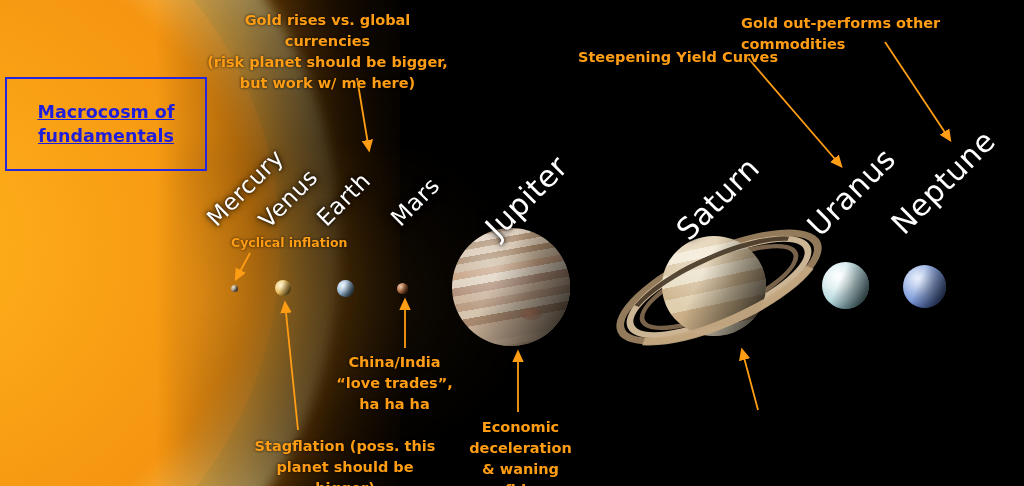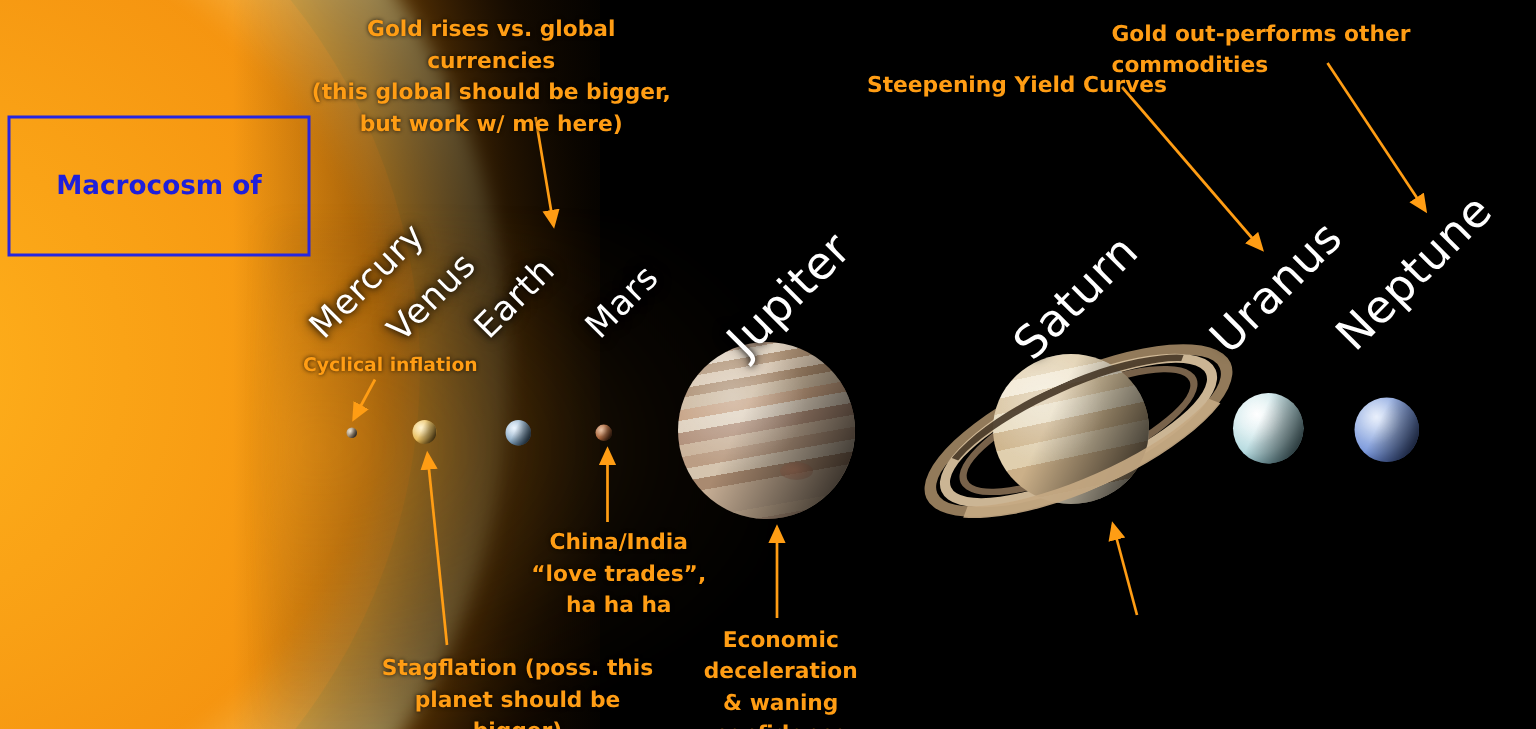--- a/index.html
+++ b/index.html
@@ -123,29 +123,29 @@
   .plabel.small{font-size:23px;}
   .plabel.big{font-size:30px;}
 
   
   #title-box{
     position:absolute;left:5px;top:77px;width:202px;height:94px;
     border:2px solid #2626e0;box-sizing:border-box;
     display:flex;flex-direction:column;align-items:center;justify-content:center;
     color:#1f1fdb;font-weight:bold;font-size:17.5px;line-height:1.38;text-align:center;
   }
-  #title-box span{display:block;}
+  #title-box span{display:block;text-decoration:underline;}
 
   
   .anno{
     position:absolute;color:#ff9d14;font-weight:bold;font-size:14.5px;line-height:1.45;
     text-shadow:0 0 3px rgba(0,0,0,0.8);white-space:pre-line;
   }
   .anno.c{text-align:center;}
-  .anno.small{font-size:12.5px;}
+  .anno.small{font-size:12.5px;margin-left:29px;}
   svg.arrows{position:absolute;left:0;top:0;width:1024px;height:486px;pointer-events:none;}
 </style>
 </head>
 <body>
 
 <div id="stage">
 
   <div class="sun-glow"></div>
   <div class="sun-body">
     
@@ -201,52 +201,53 @@
   <div class="plabel small" style="left:272px;top:207px;transform:rotate(-45deg);">Venus</div>
   <div class="plabel small" style="left:330px;top:205px;transform:rotate(-45deg);">Earth</div>
   <div class="plabel small" style="left:404px;top:205px;transform:rotate(-45deg);">Mars</div>
   <div class="plabel big" style="left:503px;top:210px;transform:rotate(-45deg);">Jupiter</div>
   <div class="plabel big" style="left:694px;top:212px;transform:rotate(-45deg);">Saturn</div>
   <div class="plabel big" style="left:825px;top:208px;transform:rotate(-45deg);">Uranus</div>
   <div class="plabel big" style="left:909px;top:206px;transform:rotate(-45deg);">Neptune</div>
 
   <div id="title-box">
     <span>Macrocosm of</span>
+    <span>fundamentals</span>
   </div>
 
   <svg class="arrows" viewBox="0 0 1024 486">
     <defs>
       <marker id="ah" markerWidth="8" markerHeight="8" refX="5.6" refY="3.2" orient="auto">
         <path d="M0,0 L7,3.2 L0,6.4 z" fill="#ff9d14"></path>
       </marker>
     </defs>
     <line x1="357" y1="78" x2="369" y2="150" stroke="#ff9d14" stroke-width="1.8" marker-end="url(#ah)"></line>
     <line x1="748" y1="58" x2="841" y2="166" stroke="#ff9d14" stroke-width="1.8" marker-end="url(#ah)"></line>
     <line x1="885" y1="42" x2="950" y2="140" stroke="#ff9d14" stroke-width="1.8" marker-end="url(#ah)"></line>
     <line x1="250" y1="253" x2="236" y2="279" stroke="#ff9d14" stroke-width="1.8" marker-end="url(#ah)"></line>
     <line x1="298" y1="430" x2="285" y2="303" stroke="#ff9d14" stroke-width="1.8" marker-end="url(#ah)"></line>
     <line x1="405" y1="348" x2="405" y2="300" stroke="#ff9d14" stroke-width="1.8" marker-end="url(#ah)"></line>
     <line x1="518" y1="412" x2="518" y2="352" stroke="#ff9d14" stroke-width="1.8" marker-end="url(#ah)"></line>
     <line x1="758" y1="410" x2="742" y2="350" stroke="#ff9d14" stroke-width="1.8" marker-end="url(#ah)"></line>
   </svg>
 
   <div class="anno c" style="left:205px;top:10px;width:245px;">Gold rises vs. global currencies
-(this global should be bigger,
+(risk planet should be bigger,
 but work w/ me here)</div>
 
   <div class="anno" style="left:578px;top:47px;">Steepening Yield Curves</div>
 
   <div class="anno" style="left:741px;top:13px;">Gold out-performs other commodities</div>
 
   <div class="anno small" style="left:202px;top:234px;">Cyclical inflation</div>
 
   <div class="anno c" style="left:250px;top:436px;width:190px;">Stagflation (poss. this
 planet should be bigger)</div>
 
-  <div class="anno c" style="left:350px;top:352px;width:125px;">China/India
+  <div class="anno c" style="left:332px;top:352px;width:125px;">China/India
 “love trades”,
 ha ha ha</div>
 
   <div class="anno c" style="left:438px;top:417px;width:165px;">Economic deceleration
 &amp; waning confidence</div>
 
 
 </div>
 
 </body></html>

